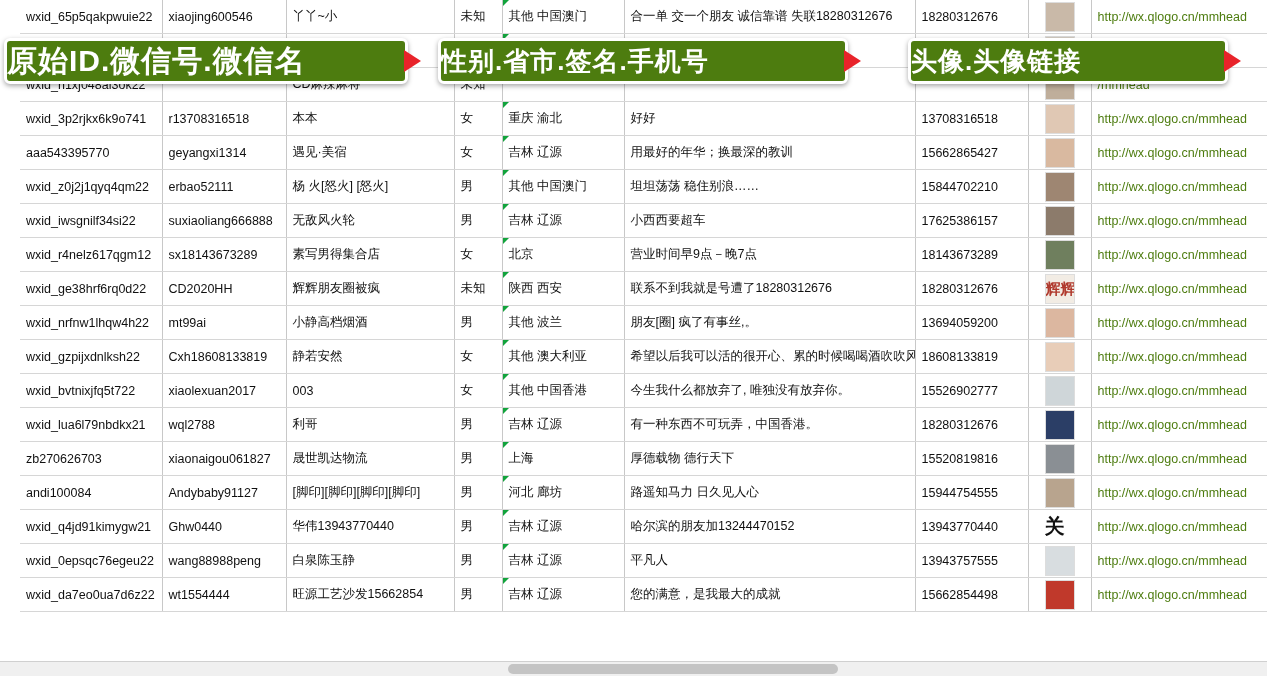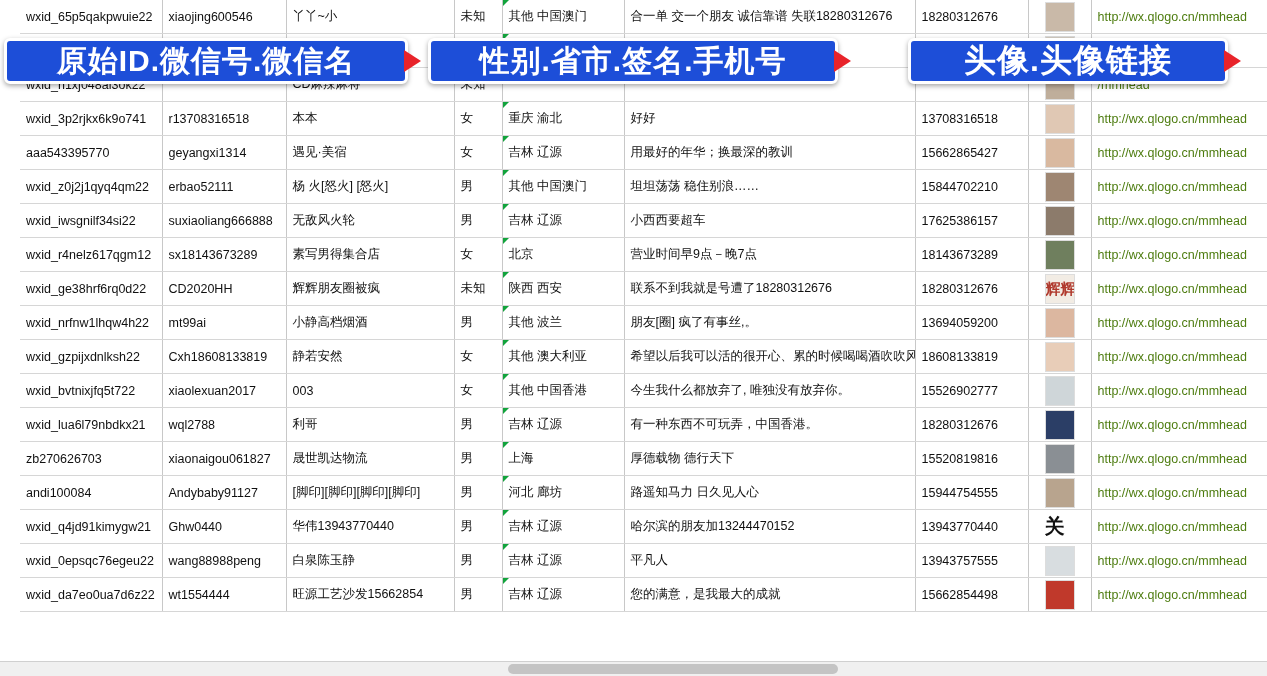--- a/index.html
+++ b/index.html
@@ -81,42 +81,41 @@
     border-left: 6px solid #12a33c;
     border-bottom: 6px solid transparent;
   }
   td.region { position: relative; }
 
   
   .banner {
     position: absolute;
     color: #ffffff;
     font-weight: bold;
-    background: #1d4ed8;
+    background: #4d7c0f;
     border: 3px solid #ffffff;
     border-radius: 6px;
     box-shadow: 0 2px 5px rgba(0,0,0,.35);
     white-space: nowrap;
     letter-spacing: 1px;
     display: flex;
     align-items: center;
-    justify-content: center;
     box-sizing: border-box;
   }
   #banner-1 {
     left: 4px;  top: 38px;  width: 404px; height: 46px;
     font-size: 30px;
   }
   #banner-2 {
-    left: 428px; top: 38px; width: 410px; height: 46px;
-    font-size: 30px;
+    left: 438px; top: 38px; width: 410px; height: 46px;
+    font-size: 26px;
   }
   #banner-3 {
     left: 908px; top: 38px; width: 320px; height: 46px;
-    font-size: 32px;
+    font-size: 26px;
   }
   .banner .tail {
     position: absolute;
     right: -16px;
     top: 50%;
     margin-top: -11px;
     width: 0; height: 0;
     border-left: 17px solid #e8232a;
     border-top: 11px solid transparent;
     border-bottom: 11px solid transparent;

